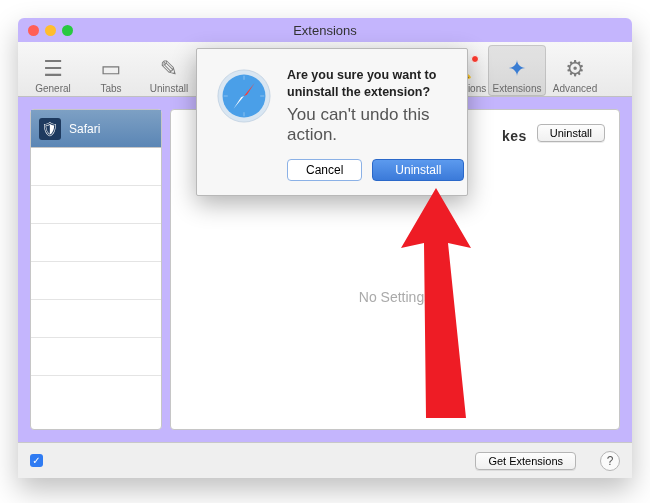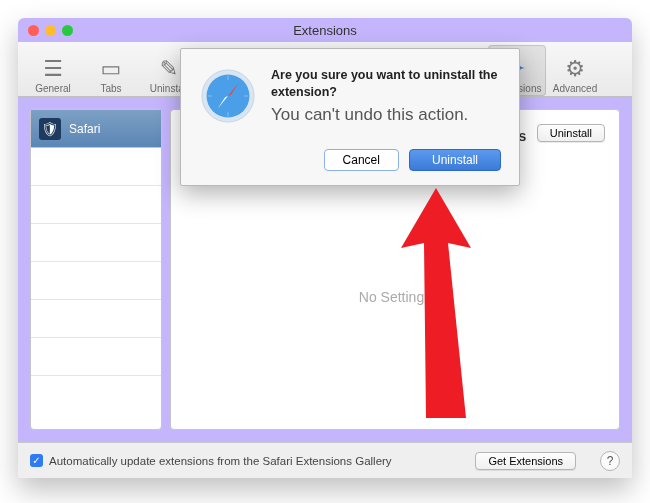--- a/index.html
+++ b/index.html
@@ -29,26 +29,26 @@
     .main-head { display:flex; justify-content:flex-end; align-items:flex-start; gap:10px; }
     .kes { font-size:14px; font-weight:600; color:#333; padding-top:4px; letter-spacing:0.5px;}
     .btn { font-size:11px; padding:2px 12px; border:1px solid #b5b5b5; border-radius:4px; background:linear-gradient(#fdfdfd,#f0f0f0); box-shadow:0 1px 0 rgba(0,0,0,0.08); cursor:default;}
     .nosettings { position:absolute; left:0; right:0; top:56%; text-align:center; font-size:14px; color:#aaa; }
     .footer { height:36px; border-top:1px solid #c8c8c8; background:#efefef; display:flex; align-items:center; padding:0 12px; justify-content:space-between; }
     .footer-left { display:flex; align-items:center; gap:6px; font-size:11.5px; color:#444;}
     .chk { width:13px; height:13px; display:inline-flex; align-items:center; justify-content:center; background:#2f7bf2; border-radius:3px; color:#fff; font-size:10px;}
     .footer-right { display:flex; align-items:center; gap:24px;}
     .help { width:20px; height:20px; border:1px solid #b5b5b5; border-radius:50%; display:flex; align-items:center; justify-content:center; font-size:12px; color:#555; background:#fafafa;}
     
-    .sheet { position:absolute; top:30px; left:162px; width:340px; background:#f7f7f7; border:1px solid #b8b8b8; border-radius:2px; box-shadow:0 8px 24px rgba(0,0,0,0.3); padding:18px 18px 14px; display:flex; gap:14px; }
+    .sheet { position:absolute; top:30px; left:178px; width:272px; background:#f7f7f7; border:1px solid #b8b8b8; border-radius:2px; box-shadow:0 8px 24px rgba(0,0,0,0.3); padding:18px 18px 14px; display:flex; gap:14px; }
     .sheet-icon { width:58px; height:58px; flex-shrink:0; }
     .sheet-body { flex:1; }
     .sheet-title { font-size:12.5px; font-weight:700; color:#222; line-height:1.35; }
     .sheet-sub { font-size:17px; color:#555; margin-top:4px;}
-    .sheet-buttons { display:flex; justify-content:flex-end; gap:10px; margin-top:24px;}
+    .sheet-buttons { display:flex; justify-content:flex-end; gap:10px; margin-top:14px;}
     .btn-cancel { font-size:12px; padding:3px 18px; border:1px solid #8bb1e6; border-radius:4px; background:#fff;}
     .btn-primary { font-size:12px; padding:3px 22px; border:1px solid #2a68c9; border-radius:4px; background:linear-gradient(#5c9aee,#3b7ad9); color:#fff;}
     .arrow { position:absolute; left:368px; top:170px; width:100px; height:230px; pointer-events:none;}
   </style>
 </head>
 <body>
 
 <div class="window">
   <div class="titlebar">
     <div class="traffic">
@@ -121,21 +121,20 @@
         <div class="kes">kes</div>
         <button class="btn">Uninstall</button>
       </div>
       <div class="nosettings">No Settings</div>
     </div>
   </div>
 
   <div class="footer">
     <div class="footer-left">
       <span class="chk">✓</span>
-      <span>Automatically update extensions from the Safari Extensions Gallery</span>
     </div>
     <div class="footer-right">
       <button class="btn">Get Extensions</button>
       <div class="help">?</div>
     </div>
   </div>
 
   <div class="sheet">
     <svg class="sheet-icon" viewBox="0 0 100 100">
       <circle cx="50" cy="50" r="45" fill="#d9e6f2" stroke="#b0c4d8" stroke-width="1"></circle>

